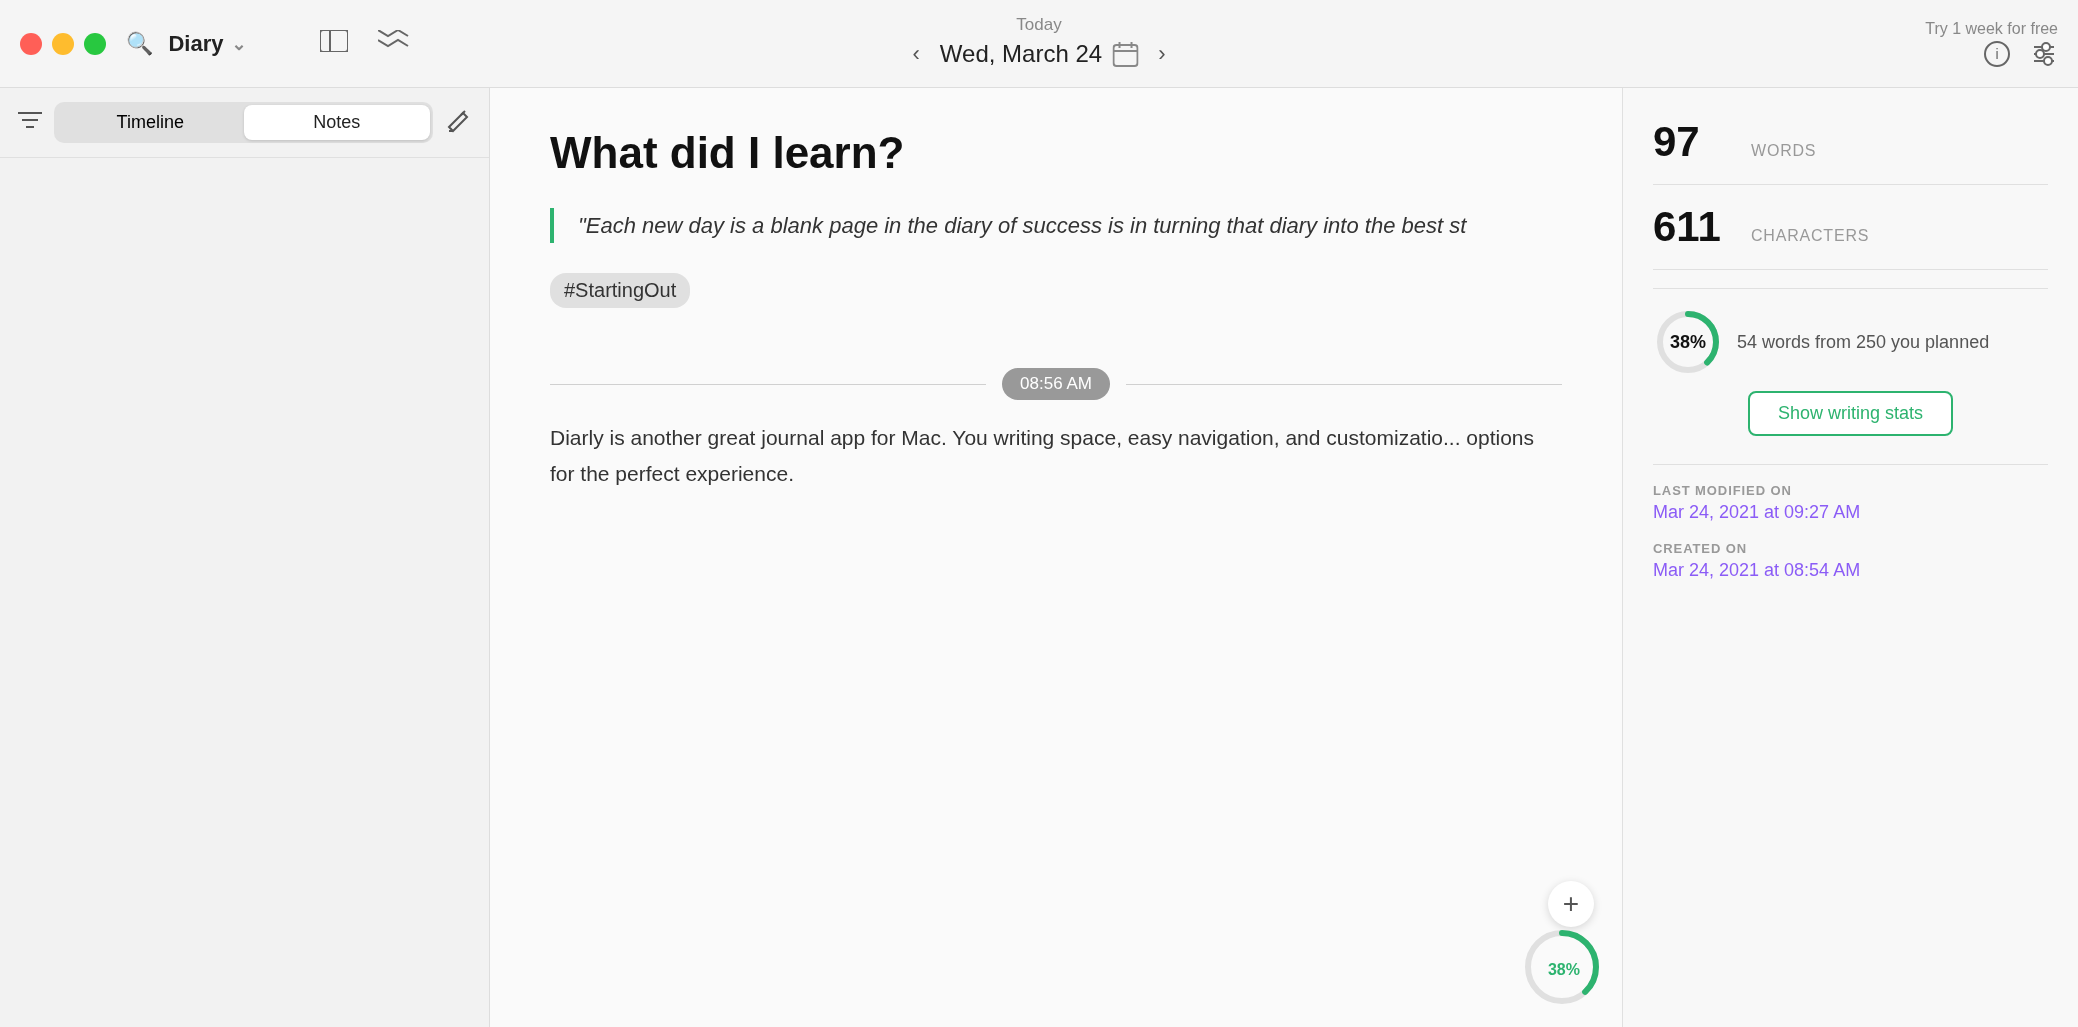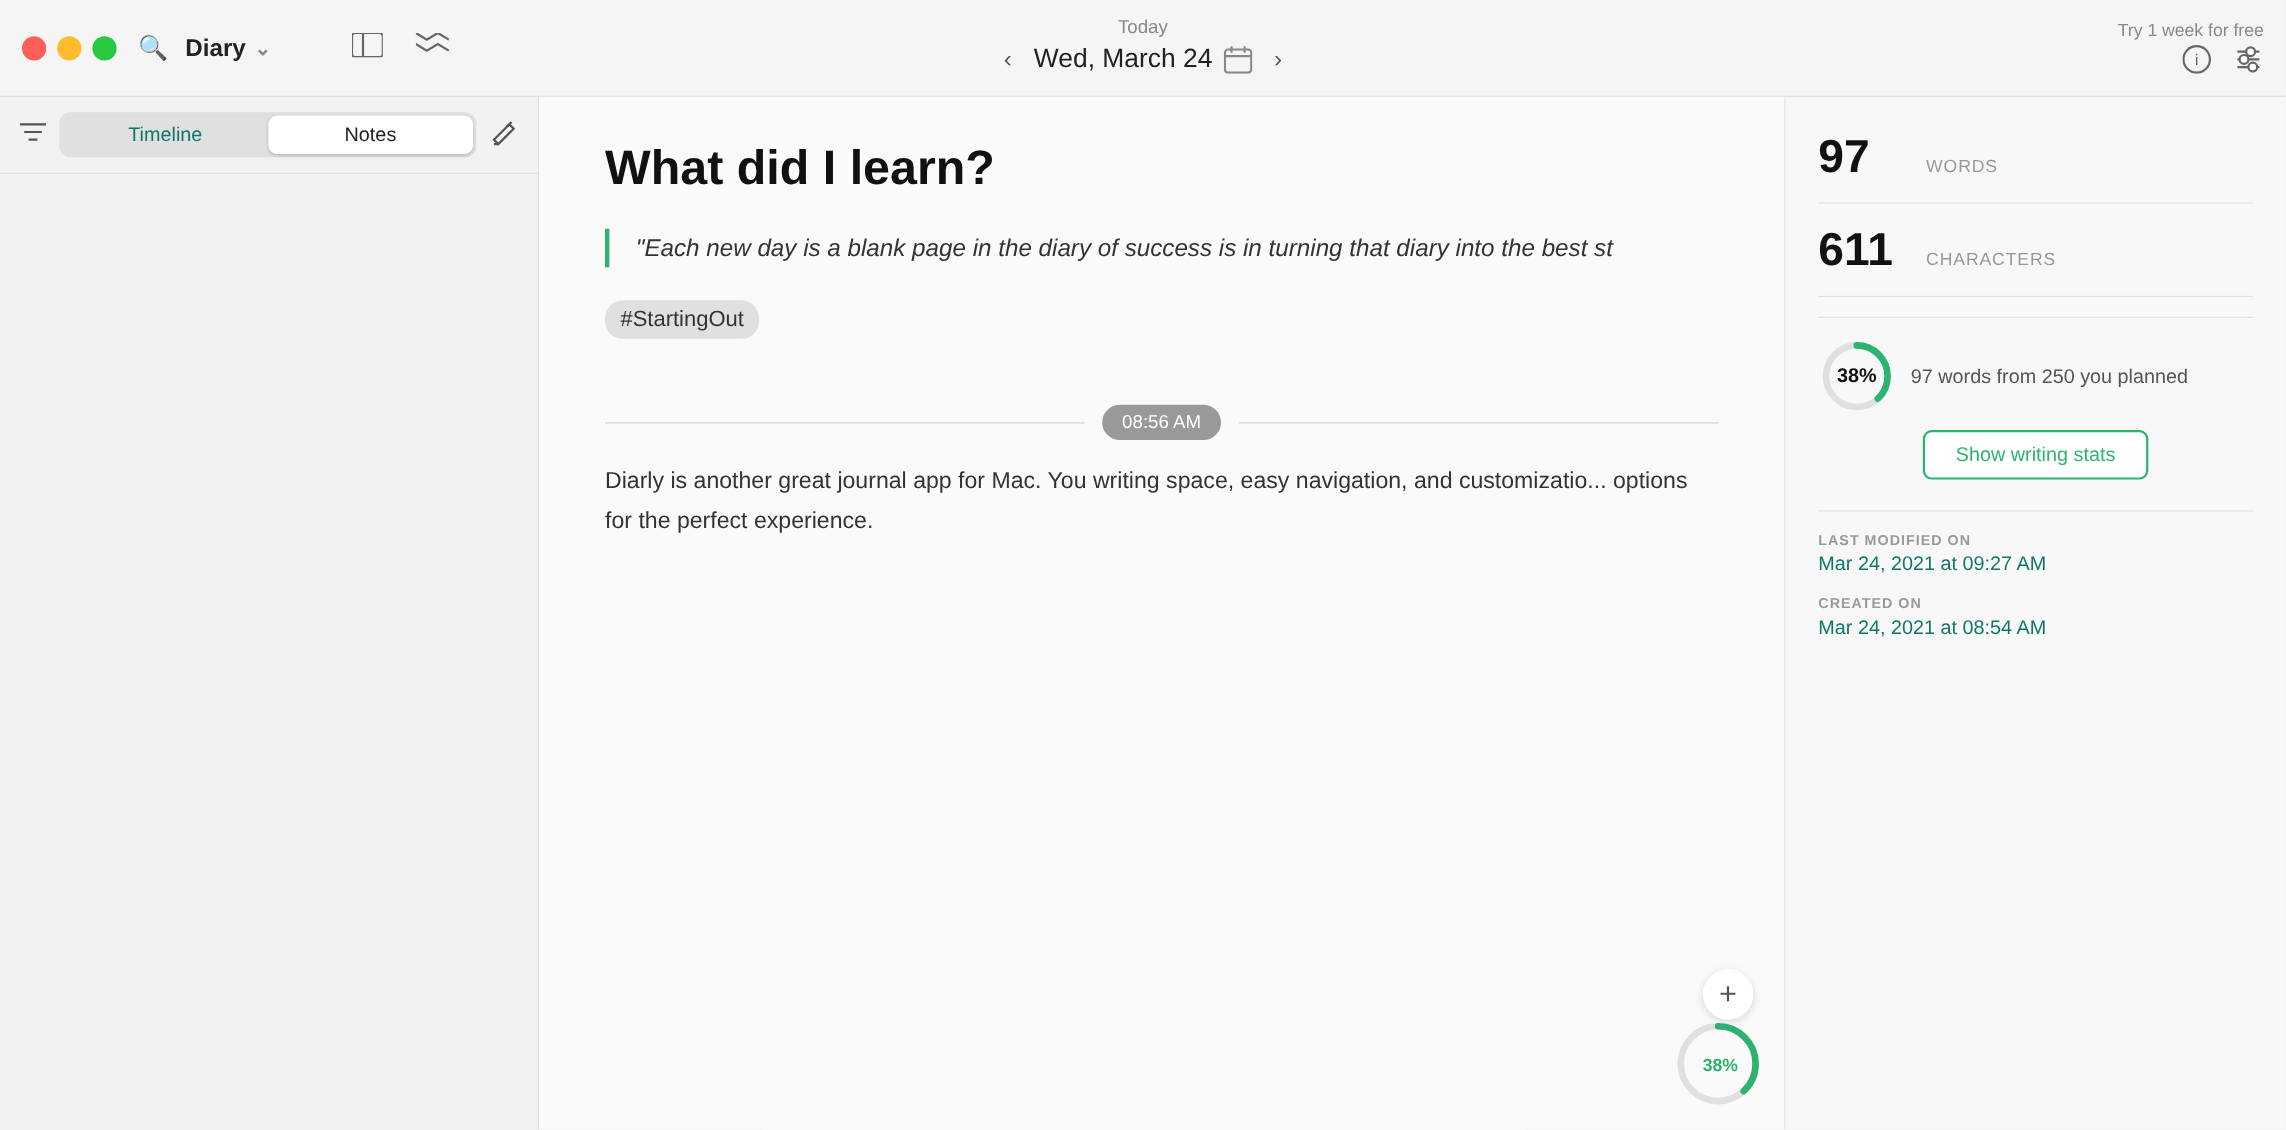--- a/index.html
+++ b/index.html
@@ -156,21 +156,21 @@
       cursor: pointer;
       font-weight: 500;
     }
     .tab-btn.active {
       background: white;
       color: #222;
       box-shadow: 0 1px 3px rgba(0,0,0,0.15);
     }
     .tab-btn.inactive {
       background: transparent;
-      color: #0f766e;
+      color: #000000;
     }
     .compose-btn {
       background: none;
       border: none;
       cursor: pointer;
       font-size: 22px;
       color: #555;
     }
 
     .note-item {
@@ -335,21 +335,21 @@
     .meta-label {
       font-size: 13px;
       color: #999;
       text-transform: uppercase;
       letter-spacing: 0.07em;
       margin-bottom: 4px;
       font-weight: 600;
     }
     .meta-value {
       font-size: 18px;
-      color: #0f766e;
+      color: #8b5cf6;
       font-weight: 500;
       margin-bottom: 18px;
     }
 
     
     .bottom-right-progress {
       position: absolute;
       bottom: 20px;
       right: 20px;
       width: 80px;
@@ -540,21 +540,21 @@
     <div class="stat-divider"></div>
 
     <div class="progress-row">
       <div class="progress-circle-wrap">
         <svg width="70" height="70" viewBox="0 0 70 70">
           <circle cx="35" cy="35" r="28" fill="none" stroke="#e0e0e0" stroke-width="6"></circle>
           <circle cx="35" cy="35" r="28" fill="none" stroke="#2db36f" stroke-width="6" stroke-dasharray="175.9" stroke-dashoffset="109.1" stroke-linecap="round"></circle>
         </svg>
         <span class="progress-pct">38%</span>
       </div>
-      <span class="progress-desc">97 words from 250 you planned</span>
+      <span class="progress-desc">54 words from 250 you planned</span>
     </div>
 
     <button class="show-stats-btn">Show writing stats</button>
 
     <div class="meta-section">
       <div class="meta-label">LAST MODIFIED ON</div>
       <div class="meta-value">Mar 24, 2021 at 09:27 AM</div>
       <div class="meta-label">CREATED ON</div>
       <div class="meta-value">Mar 24, 2021 at 08:54 AM</div>
     </div>

